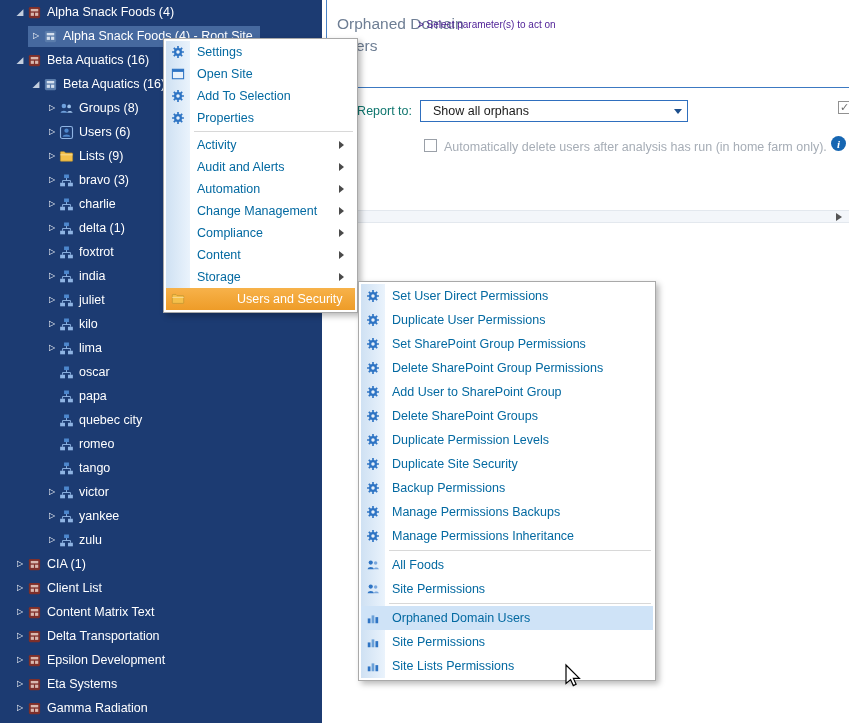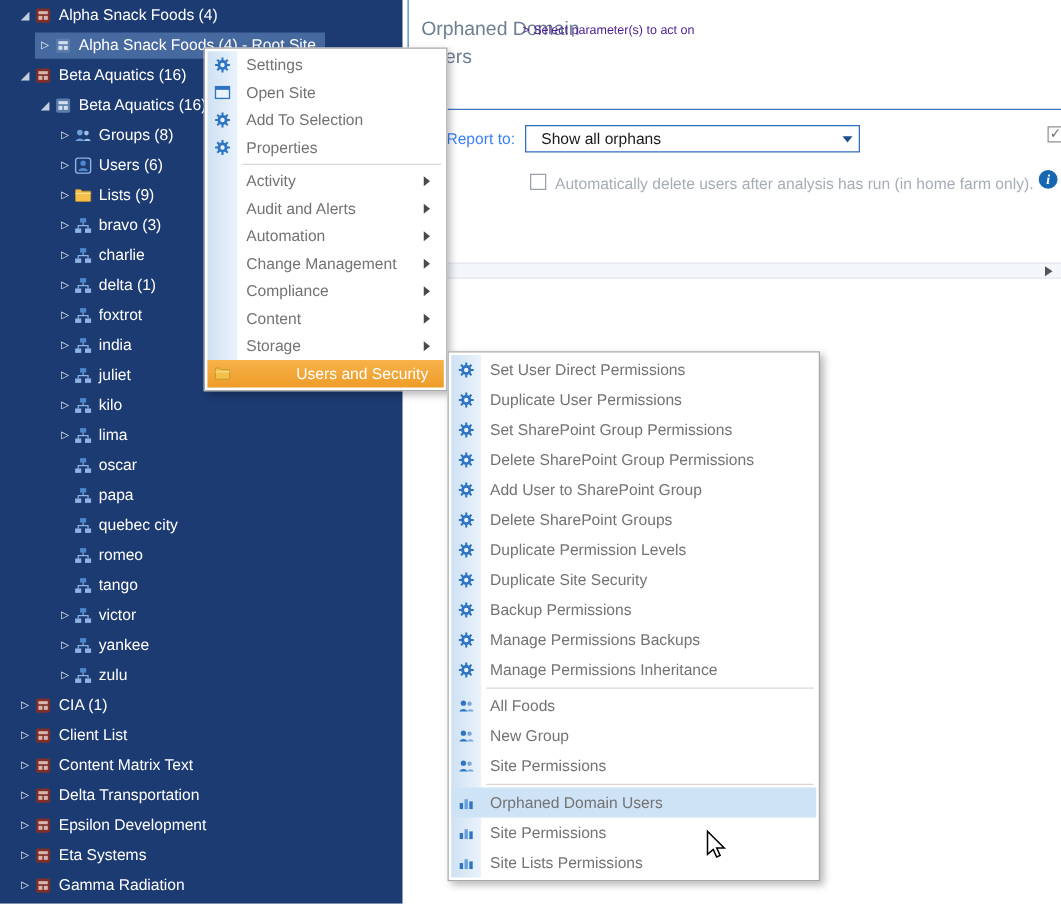--- a/index.html
+++ b/index.html
@@ -22,21 +22,21 @@
 
   
   .content { position:absolute; left:326px; top:0; right:0; height:723px; background:#fff; z-index:2; }
   .panel-border { position:absolute; left:0; top:0; width:1px; height:223px; background:#4a83c6; }
   .page-title { position:absolute; left:11px; top:13px; width:150px; font-size:15.5px;
                 font-weight:normal; color:#6e7e94; line-height:22px; }
   .page-subtitle { position:absolute; left:92px; top:15px; width:160px; font-size:10px;
                    color:#4c1d95; line-height:20px; }
   .header-divider { position:absolute; left:0; right:0; top:87px; height:1px; background:#3c79c2; }
   .report-label { position:absolute; left:10px; top:104px; width:76px; text-align:right;
-                  font-size:12.5px; color:#3b82f6; }
+                  font-size:12.5px; color:#0f766e; }
   .combobox { position:absolute; left:94px; top:100px; width:268px; height:22px;
               border:1px solid #2f6fbe; background:#fff; display:flex; align-items:center;
               font-size:12.5px; color:#1a1a1a; padding-left:12px; }
   .combo-arrow { margin-left:auto; margin-right:5px; width:0; height:0;
                  border:4px solid transparent; border-top:5px solid #1d4f8d; margin-top:5px; }
   .checkbox { position:absolute; width:13px; height:13px; background:#fff;
               border:1px solid #919191; display:flex; align-items:center; justify-content:center; }
   .checkbox.checked::after { content:"✓"; font-size:11px; color:#6d6d6d; line-height:1; }
   .cb-top { left:512px; top:101px; }
   .cb-auto { left:98px; top:139px; border-color:#9aa0a8; }
@@ -51,21 +51,21 @@
                    border:4px solid transparent; border-left:6px solid #555; }
 
   
   .menu { position:absolute; background:#fff; border:1px solid #a9a9a9; padding:2px;
           box-shadow:3px 3px 6px rgba(0,0,0,.28); }
   .menu::before { content:""; position:absolute; left:2px; top:2px; bottom:2px; width:24px;
                   background:linear-gradient(90deg,#cfe1f3,#eaf3fc); }
   .ctx { left:163px; top:38px; width:195px; z-index:20; }
   .sub { left:358px; top:281px; width:298px; z-index:21; }
   .menu-item { height:24px; display:flex; align-items:center; position:relative; z-index:1;
-               font-size:12.5px; color:#737373; white-space:nowrap; }
+               font-size:12.5px; color:#0369a1; white-space:nowrap; }
   .ctx .menu-item { height:22px; }
   .mi-icon { width:24px; flex:none; display:flex; justify-content:center; }
   .mi-icon svg { width:14px; height:14px; }
   .mi-label { padding-left:7px; }
   .mi-arrow { margin-left:auto; margin-right:7px; width:0; height:0;
               border:4px solid transparent; border-left:5px solid #4a4a4a; }
   .ctx .menu-item.highlighted { background:linear-gradient(#f7b24a,#ee9c28); color:#fff;gap:40px; }
   .ctx .menu-item.highlighted .mi-arrow { border-left-color:#fff; }
   .sub .menu-item.highlighted { background:#cfe3f7; }
   .menu-sep { height:1px; background:#d8d8d8; margin:2px 2px 2px 28px; position:relative; z-index:1; }
@@ -762,31 +762,20 @@
       </div>
       <div class="menu-item">
         <span class="mi-icon">
           <svg viewBox="0 0 16 16">
             <circle cx="5.4" cy="5.2" r="2.4" fill="#2e74c4"></circle>
             <path d="M1.8 12.8 C2.4 9.6 8.4 9.6 9 12.8 Z" fill="#2e74c4"></path>
             <circle cx="11" cy="5.6" r="2" fill="#79a7dd"></circle>
             <path d="M8.8 12.8 C9.3 10.2 14.2 10.2 14.7 12.8 Z" fill="#79a7dd"></path>
           </svg>
         </span>
-        <span class="mi-label">New Group</span>
-      </div>
-      <div class="menu-item">
-        <span class="mi-icon">
-          <svg viewBox="0 0 16 16">
-            <circle cx="5.4" cy="5.2" r="2.4" fill="#2e74c4"></circle>
-            <path d="M1.8 12.8 C2.4 9.6 8.4 9.6 9 12.8 Z" fill="#2e74c4"></path>
-            <circle cx="11" cy="5.6" r="2" fill="#79a7dd"></circle>
-            <path d="M8.8 12.8 C9.3 10.2 14.2 10.2 14.7 12.8 Z" fill="#79a7dd"></path>
-          </svg>
-        </span>
         <span class="mi-label">Site Permissions</span>
       </div>
       <div class="menu-sep"></div>
       <div class="menu-item highlighted">
         <span class="mi-icon">
           <svg viewBox="0 0 16 16">
             <rect x="2" y="8.5" width="3.1" height="5.5" fill="#2e74c4"></rect>
             <rect x="6.4" y="5" width="3.1" height="9" fill="#6aa0d8"></rect>
             <rect x="10.8" y="7" width="3.1" height="7" fill="#2e74c4"></rect>
           </svg>

